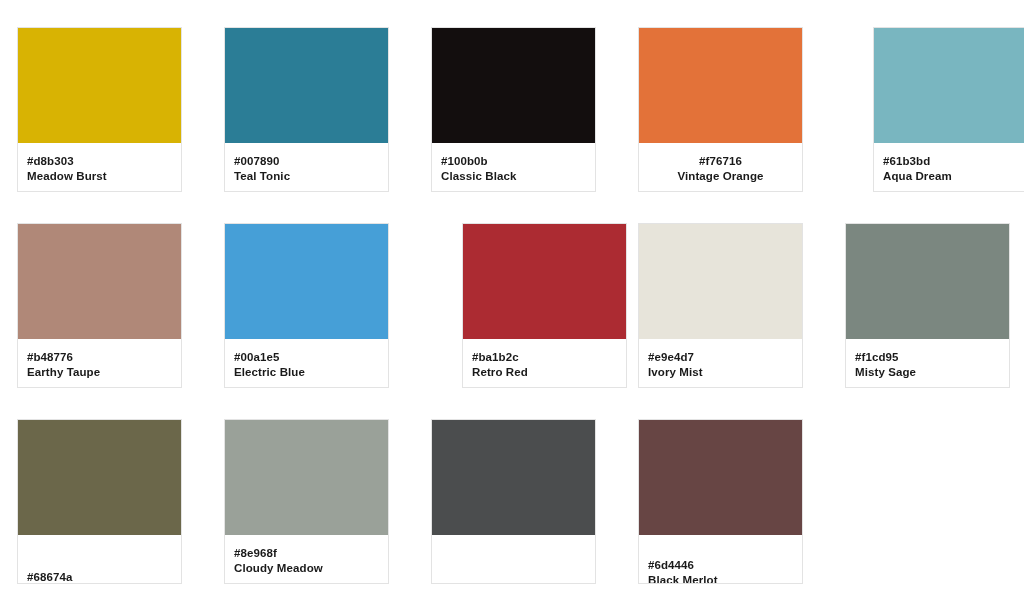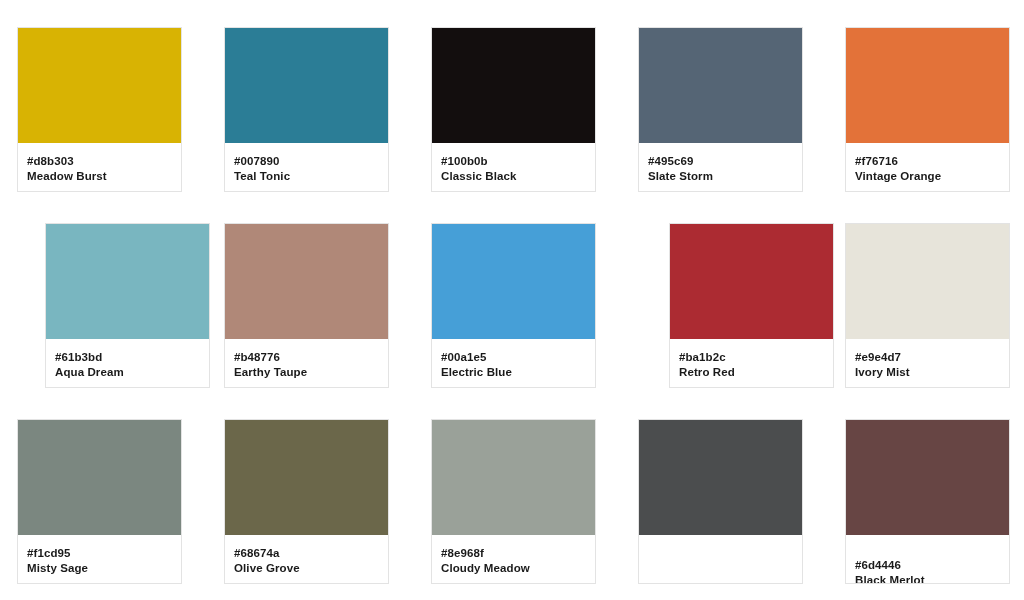--- a/index.html
+++ b/index.html
@@ -84,28 +84,21 @@
         <div class="swatch-name">Teal Tonic</div>
       </div>
     </div>
     <div class="swatch-card" style="border-color: rgb(227, 227, 227);">
       <div class="swatch-color" style="background-color: rgb(19, 14, 14);"></div>
       <div class="swatch-info">
         <div class="swatch-hex">#100b0b</div>
         <div class="swatch-name">Classic Black</div>
       </div>
     </div>
-    <div class="swatch-card" style="border-color: rgb(227, 227, 227);">
-      <div class="swatch-color" style="background-color: rgb(85, 101, 117);"></div>
-      <div class="swatch-info">
-        <div class="swatch-hex">#495c69</div>
-        <div class="swatch-name">Slate Storm</div>
-      </div>
-    </div>
-    <div class="swatch-card" style="border-color: rgb(227, 227, 227);">
+    <div class="swatch-card" style="border-color: rgb(227, 227, 227); text-align: center;">
       <div class="swatch-color" style="background-color: rgb(227, 114, 57);"></div>
       <div class="swatch-info">
         <div class="swatch-hex">#f76716</div>
         <div class="swatch-name">Vintage Orange</div>
       </div>
     </div>
     <div class="swatch-card" style="border-color: rgb(227, 227, 227); margin-left: 28px;">
       <div class="swatch-color" style="background-color: rgb(121, 182, 192);"></div>
       <div class="swatch-info">
         <div class="swatch-hex">#61b3bd</div>
@@ -140,21 +133,21 @@
         <div class="swatch-name">Ivory Mist</div>
       </div>
     </div>
     <div class="swatch-card" style="border-color: rgb(227, 227, 227); justify-content: center;">
       <div class="swatch-color" style="background-color: rgb(123, 135, 128);"></div>
       <div class="swatch-info">
         <div class="swatch-hex">#f1cd95</div>
         <div class="swatch-name">Misty Sage</div>
       </div>
     </div>
-    <div class="swatch-card" style="border-color: rgb(227, 227, 227);">
+    <div class="swatch-card" style="border-color: rgb(227, 227, 227); gap: 24px;">
       <div class="swatch-color" style="background-color: rgb(107, 103, 74);"></div>
       <div class="swatch-info">
         <div class="swatch-hex">#68674a</div>
         <div class="swatch-name">Olive Grove</div>
       </div>
     </div>
     <div class="swatch-card" style="border-color: rgb(227, 227, 227);">
       <div class="swatch-color" style="background-color: rgb(154, 161, 153);"></div>
       <div class="swatch-info">
         <div class="swatch-hex">#8e968f</div>

